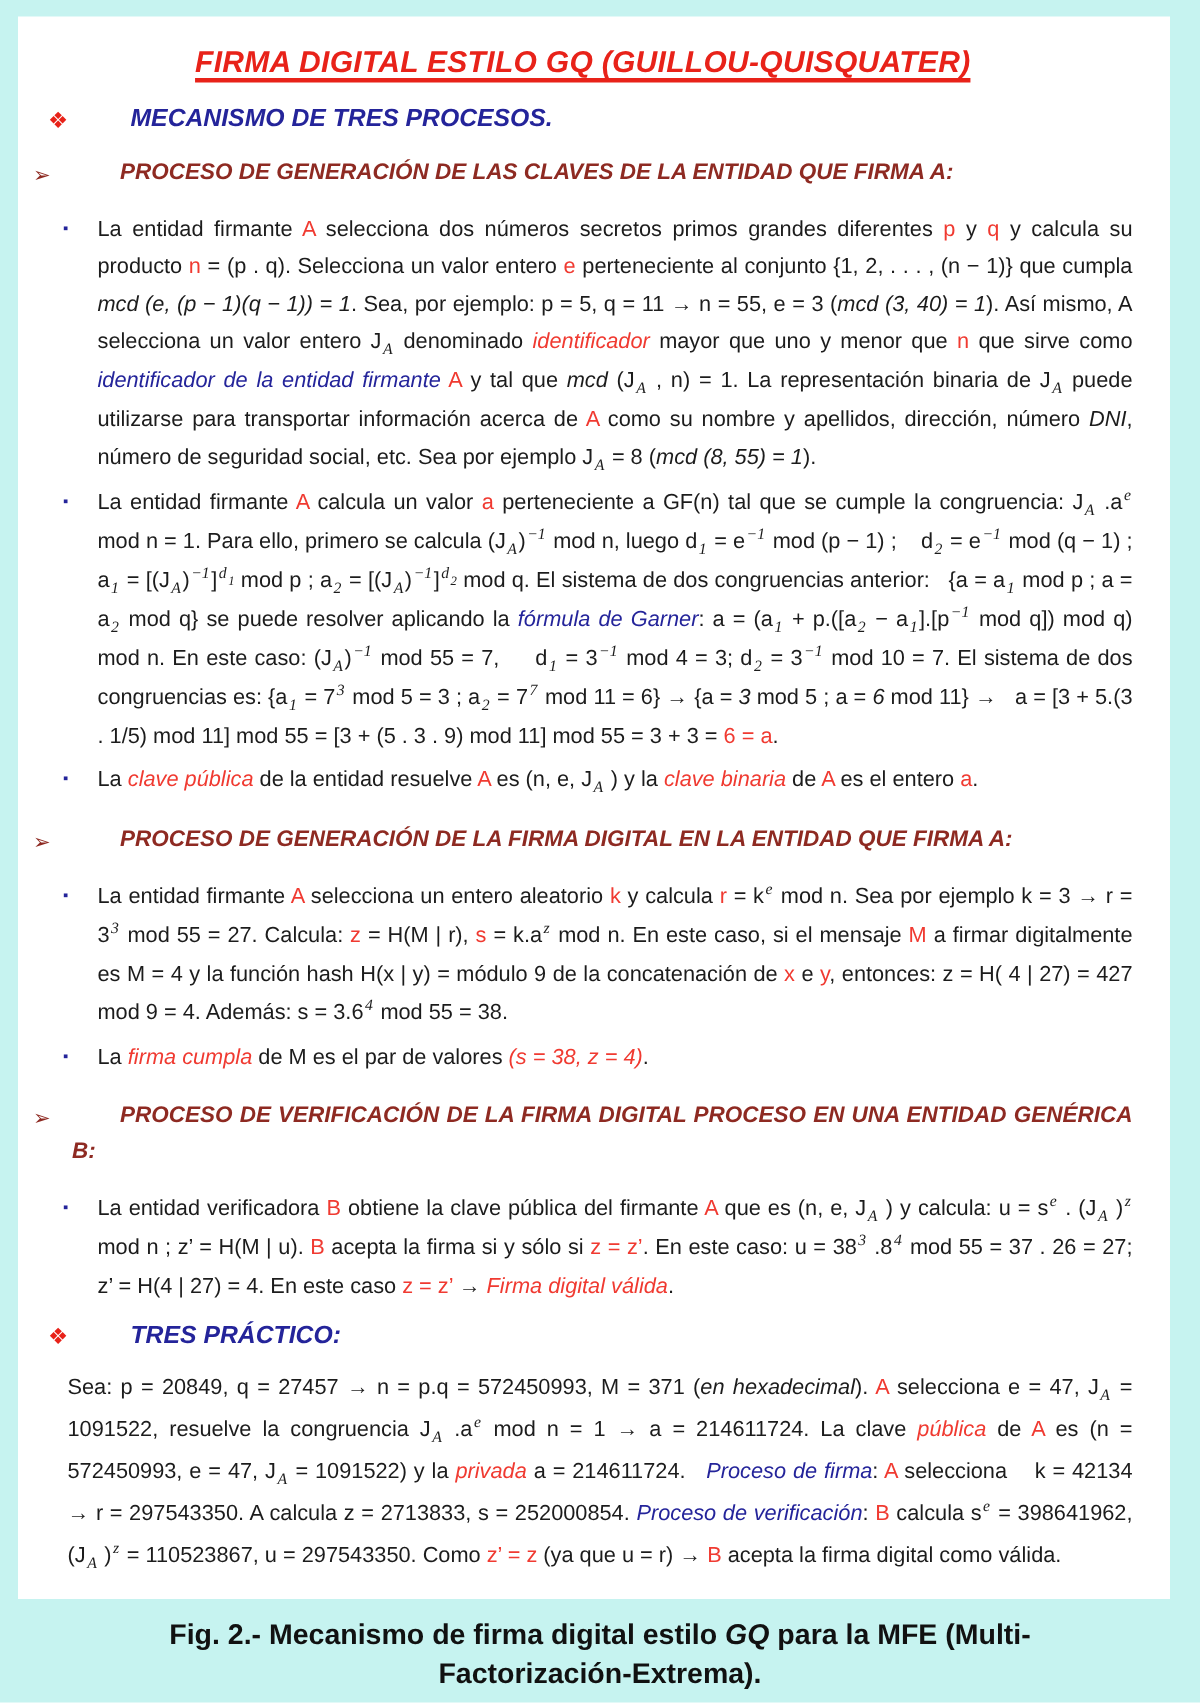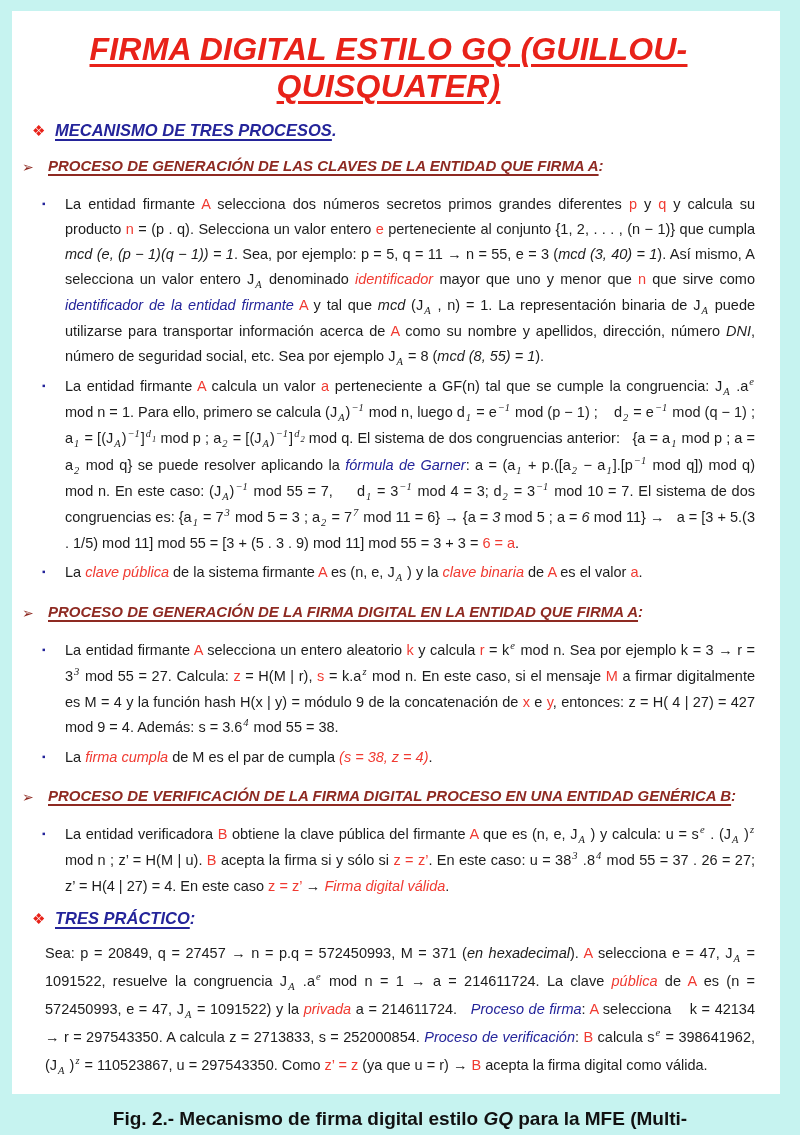--- a/index.html
+++ b/index.html
@@ -13,27 +13,27 @@
     background:var(--bg);
     font-family:"Liberation Sans","DejaVu Sans",sans-serif;
     color:var(--text);
   }
   .box{
     margin:11px 18px 0 12px;width:768px;background:var(--box);
     padding:16px 25px 14px 10px;
   }
   .title{
     text-align:center;color:var(--red);font-weight:bold;font-style:italic;
-    font-size:32px;letter-spacing:0.2px;
+    font-size:20px;letter-spacing:0.2px;
     text-decoration:underline;text-decoration-thickness:3px;text-underline-offset:4px;
     margin:4px 0 16px 0;
   }
   .h{position:relative;text-align:left;font-weight:bold;font-style:italic;}
   .h .mk{position:absolute;font-style:normal;}
-  .h .ht{text-decoration:underline;text-decoration-thickness:2px;text-underline-offset:3px;}
+  .h .ht{text-decoration-thickness:2px;text-underline-offset:3px;margin-left:32px;}
   .hd{font-size:16.5px;margin:10px 0 12px 0;padding-left:33px;}
   .hd .ht,.hd .tail{color:var(--navy);}
   .hd .mk{left:10px;top:1px;color:var(--red);font-size:15px;}
   .ha{font-size:15px;margin:14px 0 14px 0;padding-left:26px;color:var(--maroon);line-height:24px;text-align:justify;}
   .ha .ht,.ha .tail{color:var(--maroon);}
   .ha .mk{left:0px;top:1px;color:var(--maroon);font-size:14px;}
   .li{
     position:relative;margin:0 0 4px 43px;text-align:justify;
     font-size:14.5px;line-height:25px;
   }
@@ -58,23 +58,23 @@
 </head>
 <body>
 
 <div class="box">
   <div class="title">FIRMA DIGITAL ESTILO GQ (GUILLOU-QUISQUATER)</div>
   <div>
       <div class="h hd"><span class="mk">❖</span><span class="ht">MECANISMO DE TRES PROCESOS</span><span class="tail">.</span></div>
       <div class="h ha"><span class="mk">➢</span><span class="ht">PROCESO DE GENERACIÓN DE LAS CLAVES DE LA ENTIDAD QUE FIRMA A</span><span class="tail">:</span></div>
       <div class="li"><span class="mk">▪</span><span>La entidad firmante </span><span class="r">A</span><span> selecciona dos números secretos primos grandes diferentes </span><span class="r">p</span><span> y </span><span class="r">q</span><span> y calcula su producto </span><span class="r">n</span><span> = (p . q). Selecciona un valor entero </span><span class="r">e</span><span> perteneciente al conjunto {1, 2, . . . , (n − 1)} que cumpla </span><span class="i">mcd (e, (p − 1)(q − 1)) = 1</span><span>. Sea, por ejemplo: p = 5, q = 11 → n = 55, e = 3 (</span><span class="i">mcd (3, 40) = 1</span><span>). Así mismo, A selecciona un valor entero J</span><span class="sub">A</span><span> denominado </span><span class="ri">identificador</span><span> mayor que uno y menor que </span><span class="r">n</span><span> que sirve como </span><span class="ni">identificador de la entidad firmante</span><span> </span><span class="r">A</span><span> y tal que </span><span class="i">mcd</span><span> (J</span><span class="sub">A</span><span> , n) = 1. La representación binaria de J</span><span class="sub">A</span><span> puede utilizarse para transportar información acerca de </span><span class="r">A</span><span> como su nombre y apellidos, dirección, número </span><span class="i">DNI</span><span>, número de seguridad social, etc. Sea por ejemplo J</span><span class="sub">A</span><span> = 8 (</span><span class="i">mcd (8, 55) = 1</span><span>).</span></div>
       <div class="li"><span class="mk">▪</span><span>La entidad firmante </span><span class="r">A</span><span> calcula un valor </span><span class="r">a</span><span> perteneciente a GF(n) tal que se cumple la congruencia: J</span><span class="sub">A</span><span> .a</span><span class="sup">e</span><span> mod n = 1. Para ello, primero se calcula (J</span><span class="sub">A</span><span>)</span><span class="sup">−1</span><span> mod n, luego d</span><span class="sub">1</span><span> = e</span><span class="sup">−1</span><span> mod (p − 1) ;&nbsp;&nbsp;&nbsp; d</span><span class="sub">2</span><span> = e</span><span class="sup">−1</span><span> mod (q − 1) ; a</span><span class="sub">1</span><span> = [(J</span><span class="sub">A</span><span>)</span><span class="sup">−1</span><span>]</span><span class="sup">d</span><span class="ssb">1</span><span> mod p ; a</span><span class="sub">2</span><span> = [(J</span><span class="sub">A</span><span>)</span><span class="sup">−1</span><span>]</span><span class="sup">d</span><span class="ssb">2</span><span> mod q. El sistema de dos congruencias anterior:&nbsp;&nbsp; {a = a</span><span class="sub">1</span><span> mod p ; a = a</span><span class="sub">2</span><span> mod q} se puede resolver aplicando la </span><span class="ni">fórmula de Garner</span><span>: a = (a</span><span class="sub">1</span><span> + p.([a</span><span class="sub">2</span><span> − a</span><span class="sub">1</span><span>].[p</span><span class="sup">−1</span><span> mod q]) mod q) mod n. En este caso: (J</span><span class="sub">A</span><span>)</span><span class="sup">−1</span><span> mod 55 = 7,&nbsp;&nbsp;&nbsp;&nbsp; d</span><span class="sub">1</span><span> = 3</span><span class="sup">−1</span><span> mod 4 = 3; d</span><span class="sub">2</span><span> = 3</span><span class="sup">−1</span><span> mod 10 = 7. El sistema de dos congruencias es: {a</span><span class="sub">1</span><span> = 7</span><span class="sup">3</span><span> mod 5 = 3 ; a</span><span class="sub">2</span><span> = 7</span><span class="sup">7</span><span> mod 11 = 6} → {a = </span><span class="i">3</span><span> mod 5 ; a = </span><span class="i">6</span><span> mod 11} →&nbsp;&nbsp; a = [3 + 5.(3 . 1/5) mod 11] mod 55 = [3 + (5 . 3 . 9) mod 11] mod 55 = 3 + 3 = </span><span class="rb">6 = a</span><span>.</span></div>
-      <div class="li"><span class="mk">▪</span><span>La </span><span class="ri">clave pública</span><span> de la sistema firmante </span><span class="r">A</span><span> es (n, e, J</span><span class="sub">A</span><span> ) y la </span><span class="ri">clave binaria</span><span> de </span><span class="r">A</span><span> es el valor </span><span class="r">a</span><span>.</span></div>
+      <div class="li"><span class="mk">▪</span><span>La </span><span class="ri">clave pública</span><span> de la entidad resuelve </span><span class="r">A</span><span> es (n, e, J</span><span class="sub">A</span><span> ) y la </span><span class="ri">clave binaria</span><span> de </span><span class="r">A</span><span> es el entero </span><span class="r">a</span><span>.</span></div>
       <div class="h ha"><span class="mk">➢</span><span class="ht">PROCESO DE GENERACIÓN DE LA FIRMA DIGITAL EN LA ENTIDAD QUE FIRMA A</span><span class="tail">:</span></div>
       <div class="li"><span class="mk">▪</span><span>La entidad firmante </span><span class="r">A</span><span> selecciona un entero aleatorio </span><span class="r">k</span><span> y calcula </span><span class="r">r</span><span> = k</span><span class="sup">e</span><span> mod n. Sea por ejemplo k = 3 → r = 3</span><span class="sup">3</span><span> mod 55 = 27. Calcula: </span><span class="r">z</span><span> = H(M | r), </span><span class="r">s</span><span> = k.a</span><span class="sup">z</span><span> mod n. En este caso, si el mensaje </span><span class="r">M</span><span> a firmar digitalmente es M = 4 y la función hash H(x | y) = módulo 9 de la concatenación de </span><span class="r">x</span><span> e </span><span class="r">y</span><span>, entonces: z = H( 4 | 27) = 427 mod 9 = 4. Además: s = 3.6</span><span class="sup">4</span><span> mod 55 = 38.</span></div>
-      <div class="li"><span class="mk">▪</span><span>La </span><span class="ri">firma cumpla</span><span> de M es el par de cumpla </span><span class="ri">(s = 38, z = 4)</span><span>.</span></div>
+      <div class="li"><span class="mk">▪</span><span>La </span><span class="ri">firma cumpla</span><span> de M es el par de valores </span><span class="ri">(s = 38, z = 4)</span><span>.</span></div>
       <div class="h ha"><span class="mk">➢</span><span class="ht">PROCESO DE VERIFICACIÓN DE LA FIRMA DIGITAL PROCESO EN UNA ENTIDAD GENÉRICA B</span><span class="tail">:</span></div>
       <div class="li"><span class="mk">▪</span><span>La entidad verificadora </span><span class="r">B</span><span> obtiene la clave pública del firmante </span><span class="r">A</span><span> que es (n, e, J</span><span class="sub">A</span><span> ) y calcula: u = s</span><span class="sup">e</span><span> . (J</span><span class="sub">A</span><span> )</span><span class="sup">z</span><span>  mod n ; z’ = H(M | u). </span><span class="r">B</span><span> acepta la firma si y sólo si </span><span class="rb">z = z’</span><span>. En este caso: u = 38</span><span class="sup">3</span><span> .8</span><span class="sup">4</span><span> mod 55 = 37 . 26 = 27; z’ = H(4 | 27) = 4. En este caso </span><span class="rb">z = z’</span><span> → </span><span class="ri">Firma digital válida</span><span>.</span></div>
       <div class="h hd"><span class="mk">❖</span><span class="ht">TRES PRÁCTICO</span><span class="tail">:</span></div>
       <div class="para"><span>Sea: p = 20849, q = 27457 → n = p.q = 572450993, M = 371 (</span><span class="i">en hexadecimal</span><span>). </span><span class="r">A</span><span> selecciona e = 47, J</span><span class="sub">A</span><span> = 1091522, resuelve la congruencia J</span><span class="sub">A</span><span> .a</span><span class="sup">e</span><span> mod n = 1 → a = 214611724. La clave </span><span class="ri">pública</span><span> de </span><span class="r">A</span><span> es (n = 572450993, e = 47, J</span><span class="sub">A</span><span> = 1091522) y la </span><span class="ri">privada</span><span> a = 214611724.&nbsp;&nbsp; </span><span class="ni">Proceso de firma</span><span>: </span><span class="r">A</span><span> selecciona&nbsp;&nbsp;&nbsp; k = 42134 → r = 297543350. A calcula z = 2713833, s = 252000854. </span><span class="ni">Proceso de verificación</span><span>: </span><span class="r">B</span><span> calcula s</span><span class="sup">e</span><span> = 398641962, (J</span><span class="sub">A</span><span> )</span><span class="sup">z</span><span> = 110523867, u = 297543350. Como </span><span class="rb">z’ = z</span><span> (ya que u = r) → </span><span class="r">B</span><span> acepta la firma digital como válida.</span></div>
     </div>
 </div>
 <div class="caption"><span>Fig. 2.- Mecanismo de firma digital estilo </span><span class="i">GQ</span><span> para la MFE (Multi-Factorización-Extrema).</span></div>
 
 </body></html>

